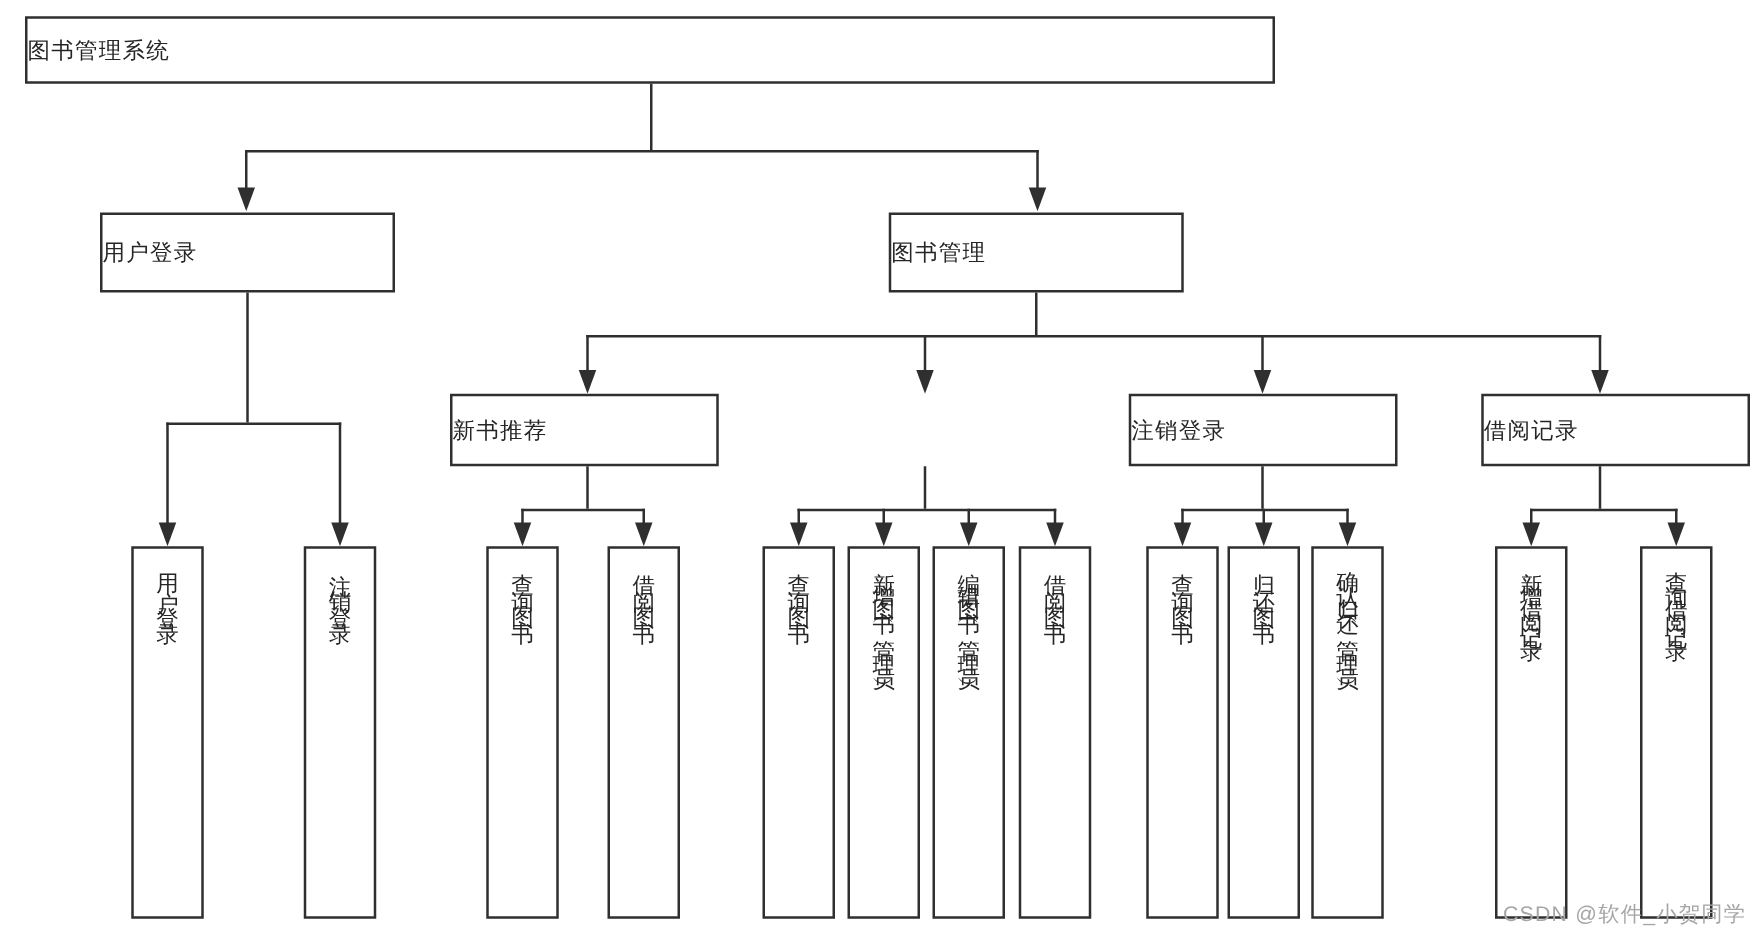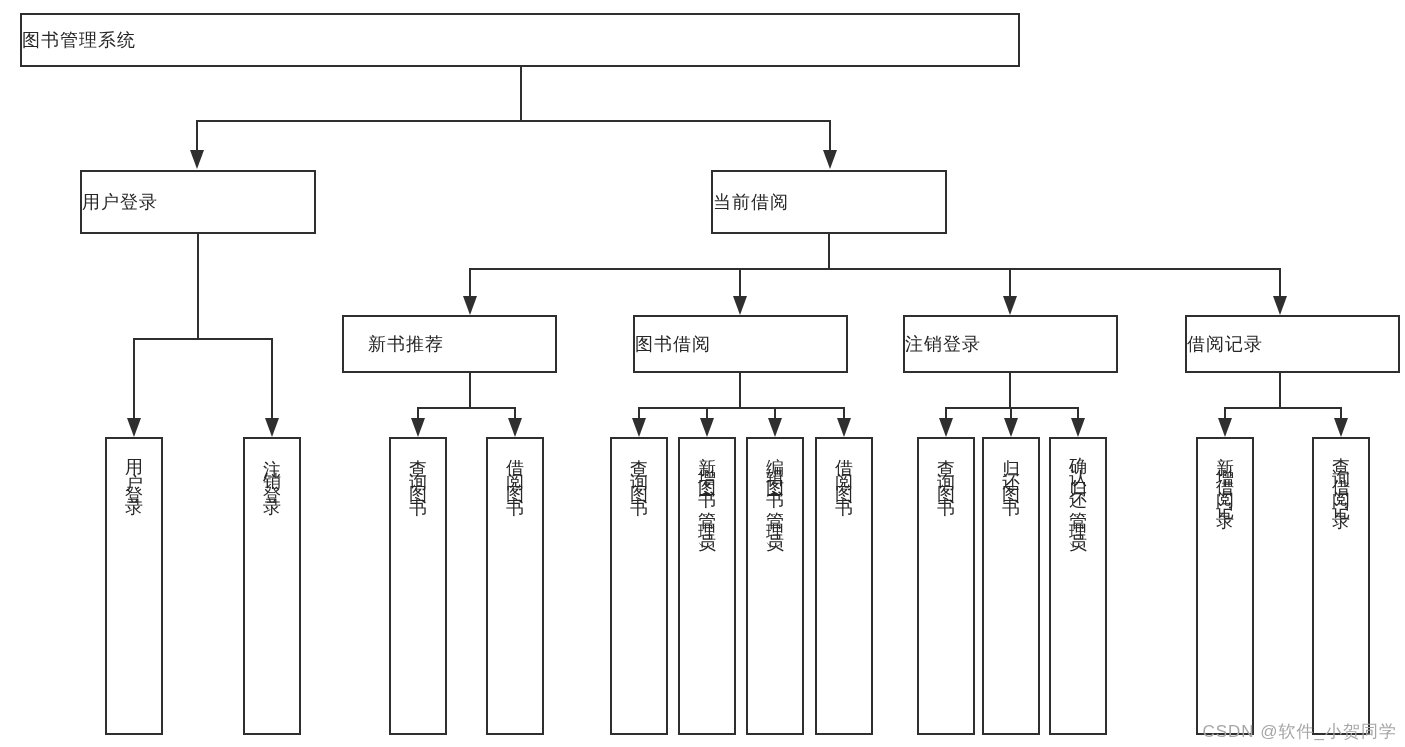--- a/index.html
+++ b/index.html
@@ -75,46 +75,43 @@
   <div class="hline" style="left:196px; top:120px; width:635px;"></div>
   <div class="vline" style="left:196px; top:120px; height:32px;"></div>
   <div class="vline" style="left:829px; top:120px; height:32px;"></div>
   <div class="arrow" style="left:190px; top:150px;"></div>
   <div class="arrow" style="left:823px; top:150px;"></div>
 
   <div class="box" style="left:80px; top:170px; width:236px; height:64px;">
     <span>用户登录</span>
   </div>
   <div class="box" style="left:711px; top:170px; width:236px; height:64px;">
-    <span>当前借阅</span>
+    <span>图书管理</span>
   </div>
 
   <div class="vline" style="left:197px; top:234px; height:104px;"></div>
   <div class="hline" style="left:133px; top:338px; width:140px;"></div>
   <div class="vline" style="left:133px; top:338px; height:82px;"></div>
   <div class="vline" style="left:271px; top:338px; height:82px;"></div>
   <div class="arrow" style="left:127px; top:418px;"></div>
   <div class="arrow" style="left:265px; top:418px;"></div>
 
   <div class="vline" style="left:828px; top:234px; height:34px;"></div>
   <div class="hline" style="left:469px; top:268px; width:812px;"></div>
   <div class="vline" style="left:469px; top:268px; height:28px;"></div>
   <div class="vline" style="left:739px; top:268px; height:28px;"></div>
   <div class="vline" style="left:1009px; top:268px; height:28px;"></div>
   <div class="vline" style="left:1279px; top:268px; height:28px;"></div>
   <div class="arrow" style="left:463px; top:296px;"></div>
   <div class="arrow" style="left:733px; top:296px;"></div>
   <div class="arrow" style="left:1003px; top:296px;"></div>
   <div class="arrow" style="left:1273px; top:296px;"></div>
 
-  <div class="box" style="left:342px; top:315px; width:215px; height:58px;padding-left:24px;">
+  <div class="box" style="left:360px; top:315px; width:215px; height:58px;">
     <span>新书推荐</span>
-  </div>
-  <div class="box" style="left:633px; top:315px; width:215px; height:58px;">
-    <span>图书借阅</span>
   </div>
   <div class="box" style="left:903px; top:315px; width:215px; height:58px;">
     <span>注销登录</span>
   </div>
   <div class="box" style="left:1173px; top:315px; width:215px; height:58px;margin-left:12px;">
     <span>借阅记录</span>
   </div>
 
   <div class="vline" style="left:469px; top:373px; height:34px;"></div>
   <div class="hline" style="left:417px; top:407px; width:99px;"></div>

